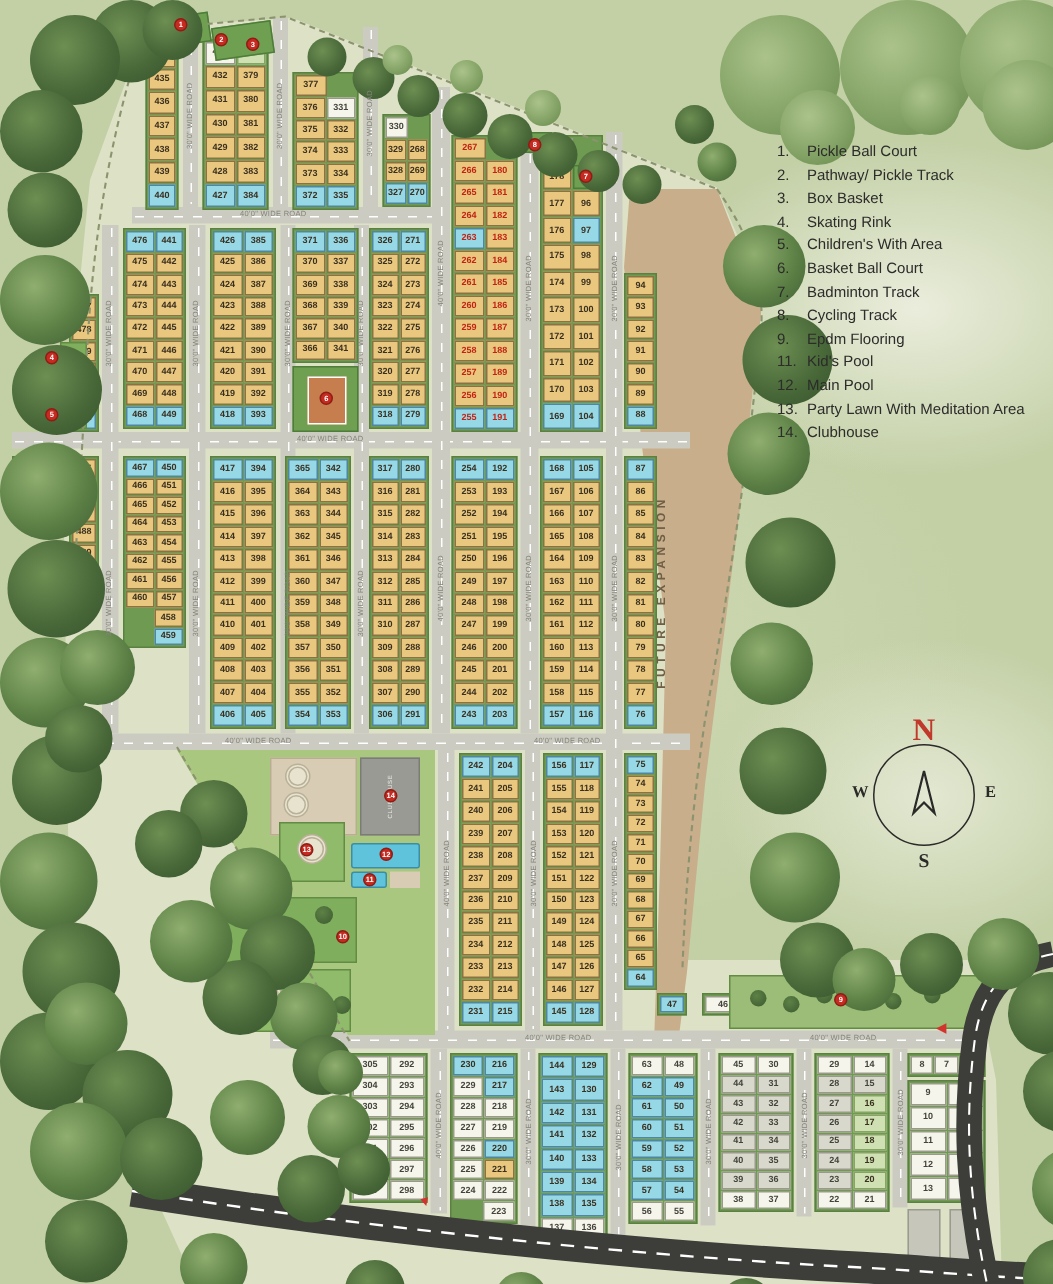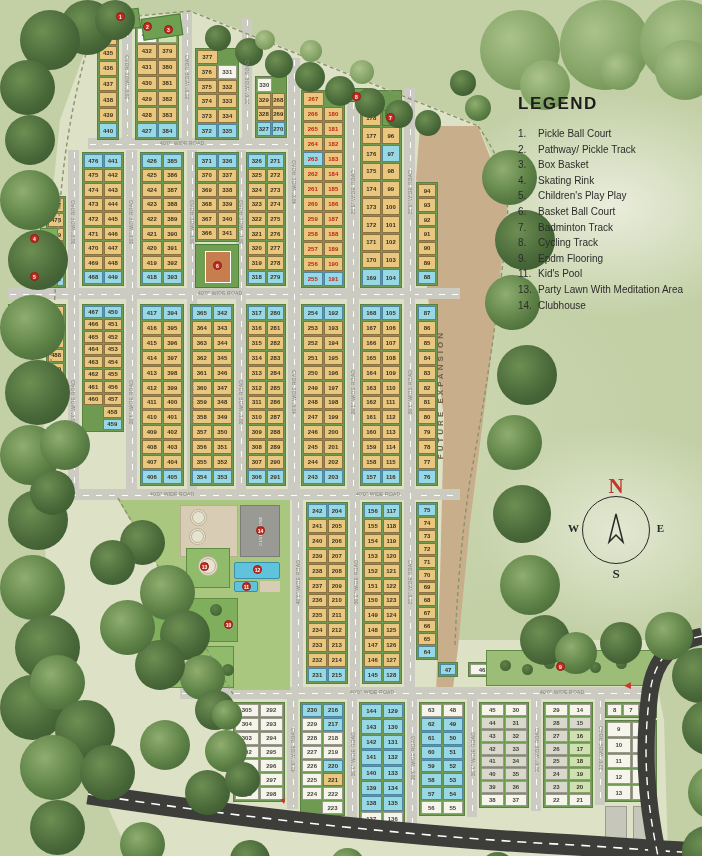--- a/index.html
+++ b/index.html
@@ -1391,41 +1391,40 @@
   <div class="mk" style="left:224px;top:620px">10</div>
   <div class="mk" style="left:242px;top:582px">11</div>
   <div class="mk" style="left:253px;top:565px">12</div>
   <div class="mk" style="left:200px;top:562px">13</div>
   <div class="mk" style="left:256px;top:526px">14</div>
 
   <div class="arrow" style="left:279px;top:797px;transform:rotate(-15deg)">▼</div>
   <div class="arrow" style="left:624px;top:681px">◀</div>
 
   <div id="legend">
-    <div id="legend-title">LEGEND</div>
     <div id="legend-items">
         <div class="legend-row">
           <span class="num">1.</span>
           <span>Pickle Ball Court</span>
         </div>
         <div class="legend-row">
           <span class="num">2.</span>
           <span>Pathway/ Pickle Track</span>
         </div>
         <div class="legend-row">
           <span class="num">3.</span>
           <span>Box Basket</span>
         </div>
         <div class="legend-row">
           <span class="num">4.</span>
           <span>Skating Rink</span>
         </div>
         <div class="legend-row">
           <span class="num">5.</span>
-          <span>Children's Play Play</span>
+          <span>Children's With Area</span>
         </div>
         <div class="legend-row">
           <span class="num">6.</span>
           <span>Basket Ball Court</span>
         </div>
         <div class="legend-row">
           <span class="num">7.</span>
           <span>Badminton Track</span>
         </div>
         <div class="legend-row">
@@ -1434,20 +1433,24 @@
         </div>
         <div class="legend-row">
           <span class="num">9.</span>
           <span>Epdm Flooring</span>
         </div>
         <div class="legend-row">
           <span class="num">11.</span>
           <span>Kid's Pool</span>
         </div>
         <div class="legend-row">
+          <span class="num">12.</span>
+          <span>Main Pool</span>
+        </div>
+        <div class="legend-row">
           <span class="num">13.</span>
           <span>Party Lawn With Meditation Area</span>
         </div>
         <div class="legend-row">
           <span class="num">14.</span>
           <span>Clubhouse</span>
         </div>
       </div>
   </div>
 

